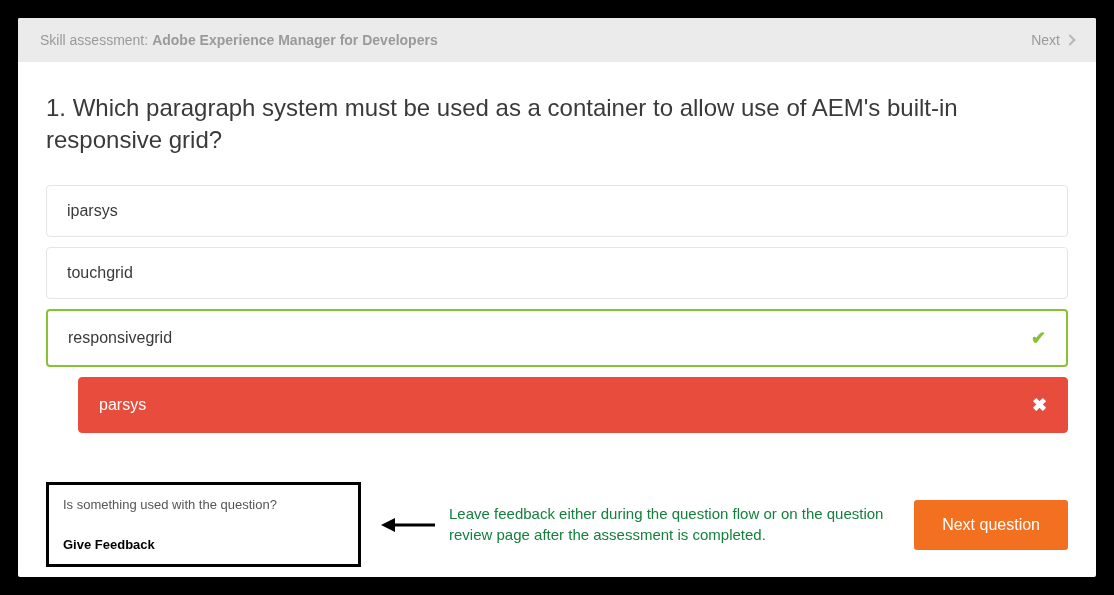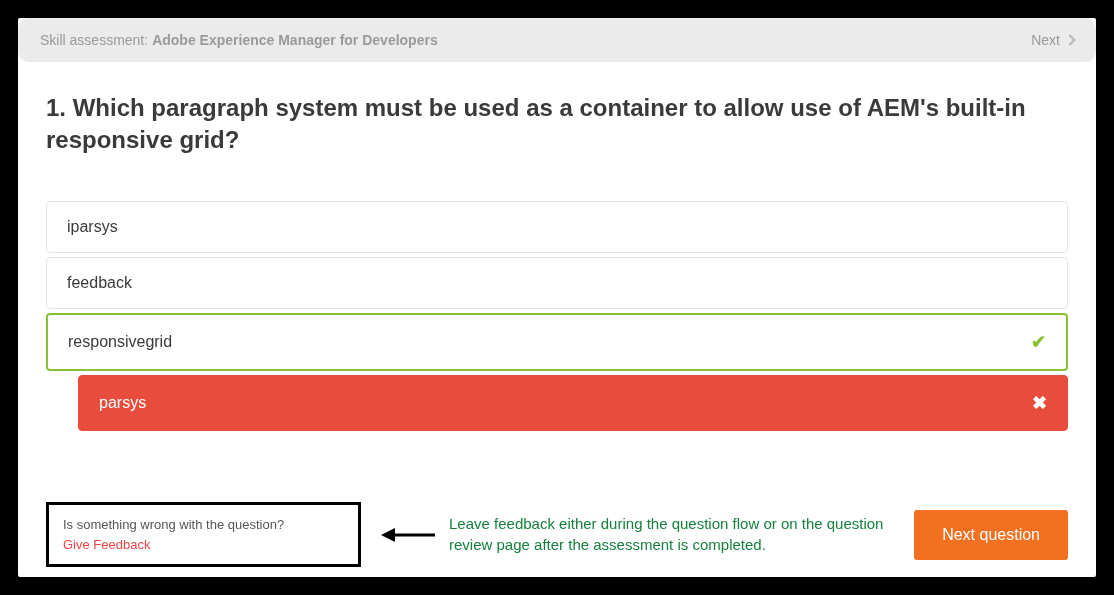--- a/index.html
+++ b/index.html
@@ -20,21 +20,20 @@
       overflow: hidden;
     }
     .topbar {
       background: #ebebeb;
       display: flex;
       justify-content: space-between;
       align-items: center;
       padding: 14px 22px;
       font-size: 14px;
       color: #9a9a9a;
-      border-radius: 11px;
     }
     .topbar-left { display: flex; gap: 4px; }
     .topbar-title { font-weight: 600; color: #9a9a9a; text-align: right; }
     .topbar-next {
       display: flex;
       align-items: center;
       gap: 6px;
       cursor: pointer;
       color: #9a9a9a;
       font-size: 14px;
@@ -49,24 +48,24 @@
     .content {
       padding: 30px 28px 16px 28px;
       flex: 1;
       display: flex;
       flex-direction: column;
     }
     .question-text {
       font-size: 24px;
       line-height: 1.35;
       color: #3a3a3a;
-      font-weight: 700;
-      margin-bottom: 44px;
+      font-weight: 400;
+      margin-bottom: 28px;
     }
-    .options { display: flex; flex-direction: column; gap: 4px; }
+    .options { display: flex; flex-direction: column; gap: 10px; }
     .option {
       border: 1px solid #e5e5e5;
       border-radius: 4px;
       padding: 16px 20px;
       font-size: 16px;
       color: #3a3a3a;
       display: flex;
       justify-content: space-between;
       align-items: center;
       cursor: pointer;
@@ -92,21 +91,21 @@
     .feedback-box {
       border: 3px solid #000;
       padding: 10px 14px;
       font-size: 13px;
       color: #555;
       line-height: 1.5;
       background: #fff;
       flex-shrink: 0;
       width: 315px;
     }
-    .feedback-box .fb-link { font-weight: 400; color: #ef4444; cursor: pointer; }
+    .feedback-box .fb-link { font-weight: 700; color: #000000; cursor: pointer; margin-top: 20px; }
     .annotation-wrap {
       display: flex;
       align-items: center;
       gap: 12px;
       flex: 1;
     }
     .arrow-left-svg { flex-shrink: 0; }
     .annotation-text {
       font-size: 15px;
       font-weight: 400;
@@ -145,36 +144,36 @@
     <div class="question-text">
       <span>1.</span>
       <span>Which paragraph system must be used as a container to allow use of AEM's built-in responsive grid?</span>
     </div>
 
     <div class="options">
       <div class="option">
         <span>iparsys</span>
       </div>
       <div class="option">
-        <span>feedback</span>
+        <span>touchgrid</span>
       </div>
       <div class="option option-correct">
         <span>responsivegrid</span>
         <span class="check-mark">✔</span>
       </div>
       <div class="option option-incorrect">
         <span>parsys</span>
         <span class="x-mark">✖</span>
       </div>
     </div>
   </div>
 
   <div class="footer">
     <div class="feedback-box">
-      <div>Is something wrong with the question?</div>
+      <div>Is something used with the question?</div>
       <div class="fb-link">Give Feedback</div>
     </div>
 
     <div class="annotation-wrap">
       <svg class="arrow-left-svg" width="56" height="20" viewBox="0 0 56 20">
         <line x1="54" y1="10" x2="8" y2="10" stroke="#000" stroke-width="3"></line>
         <polygon points="0,10 14,3 14,17" fill="#000"></polygon>
       </svg>
       <div class="annotation-text">Leave feedback either during the question flow or on the question review page after the assessment is completed.</div>
     </div>

